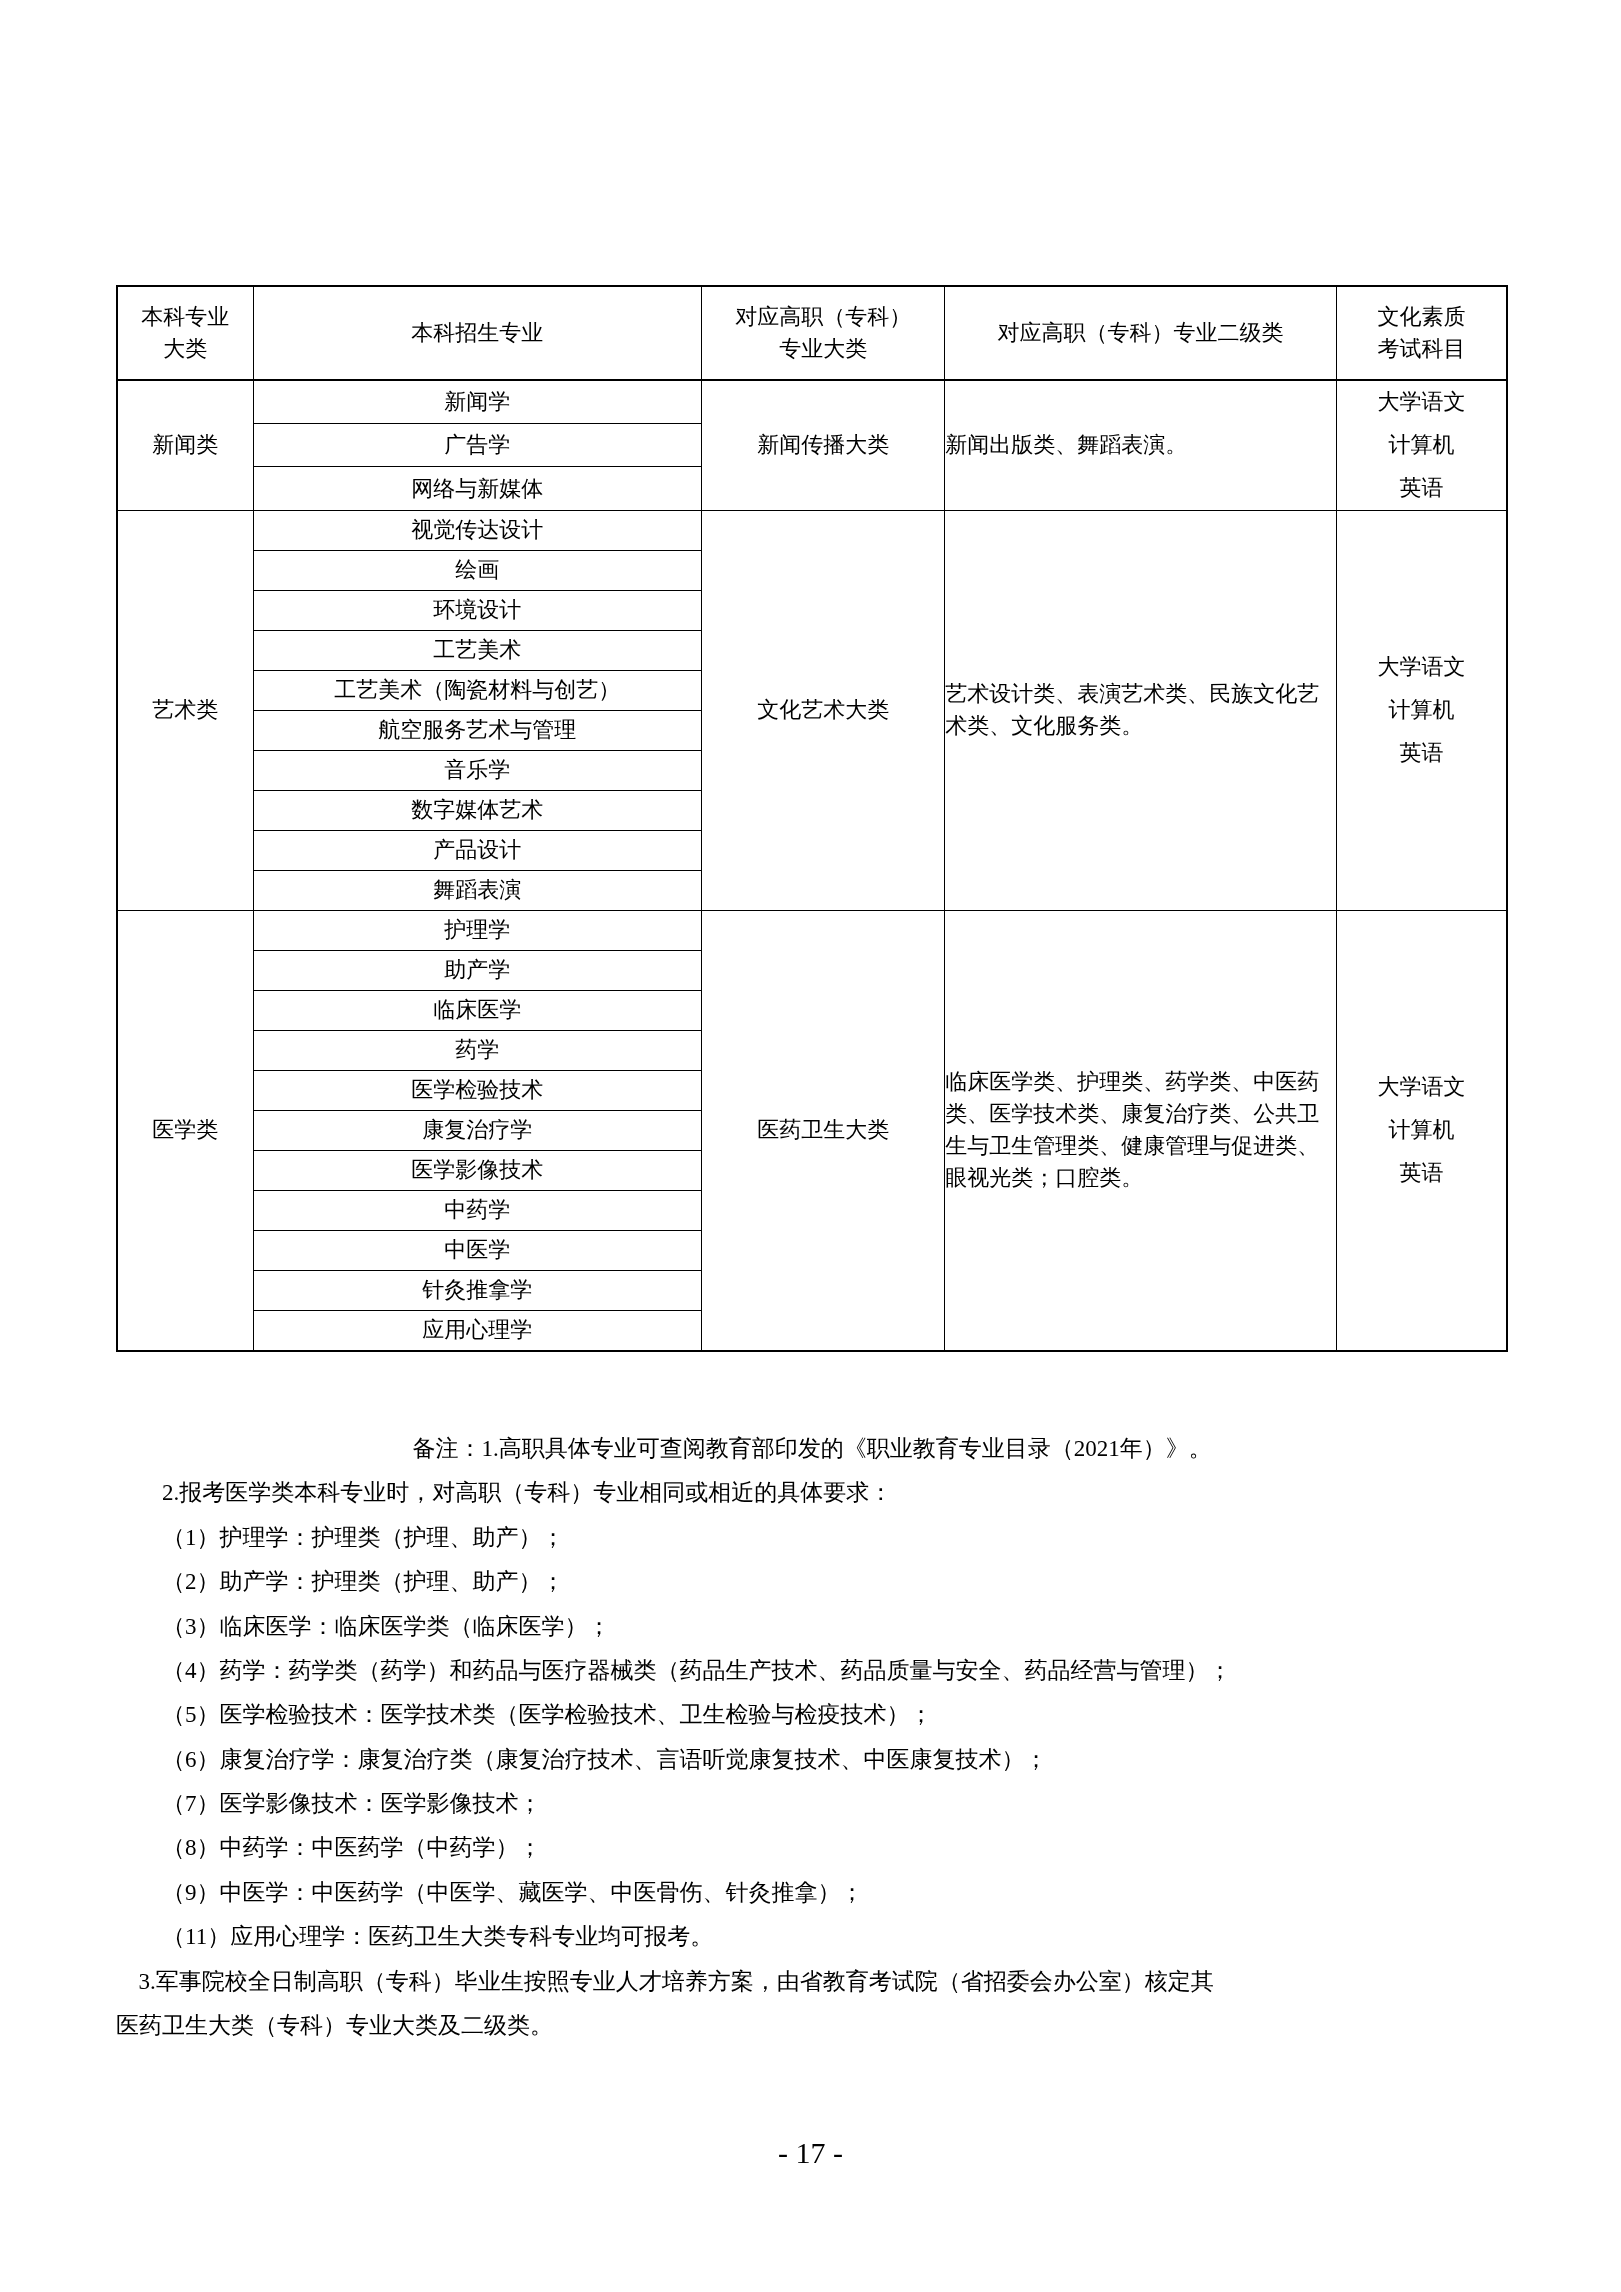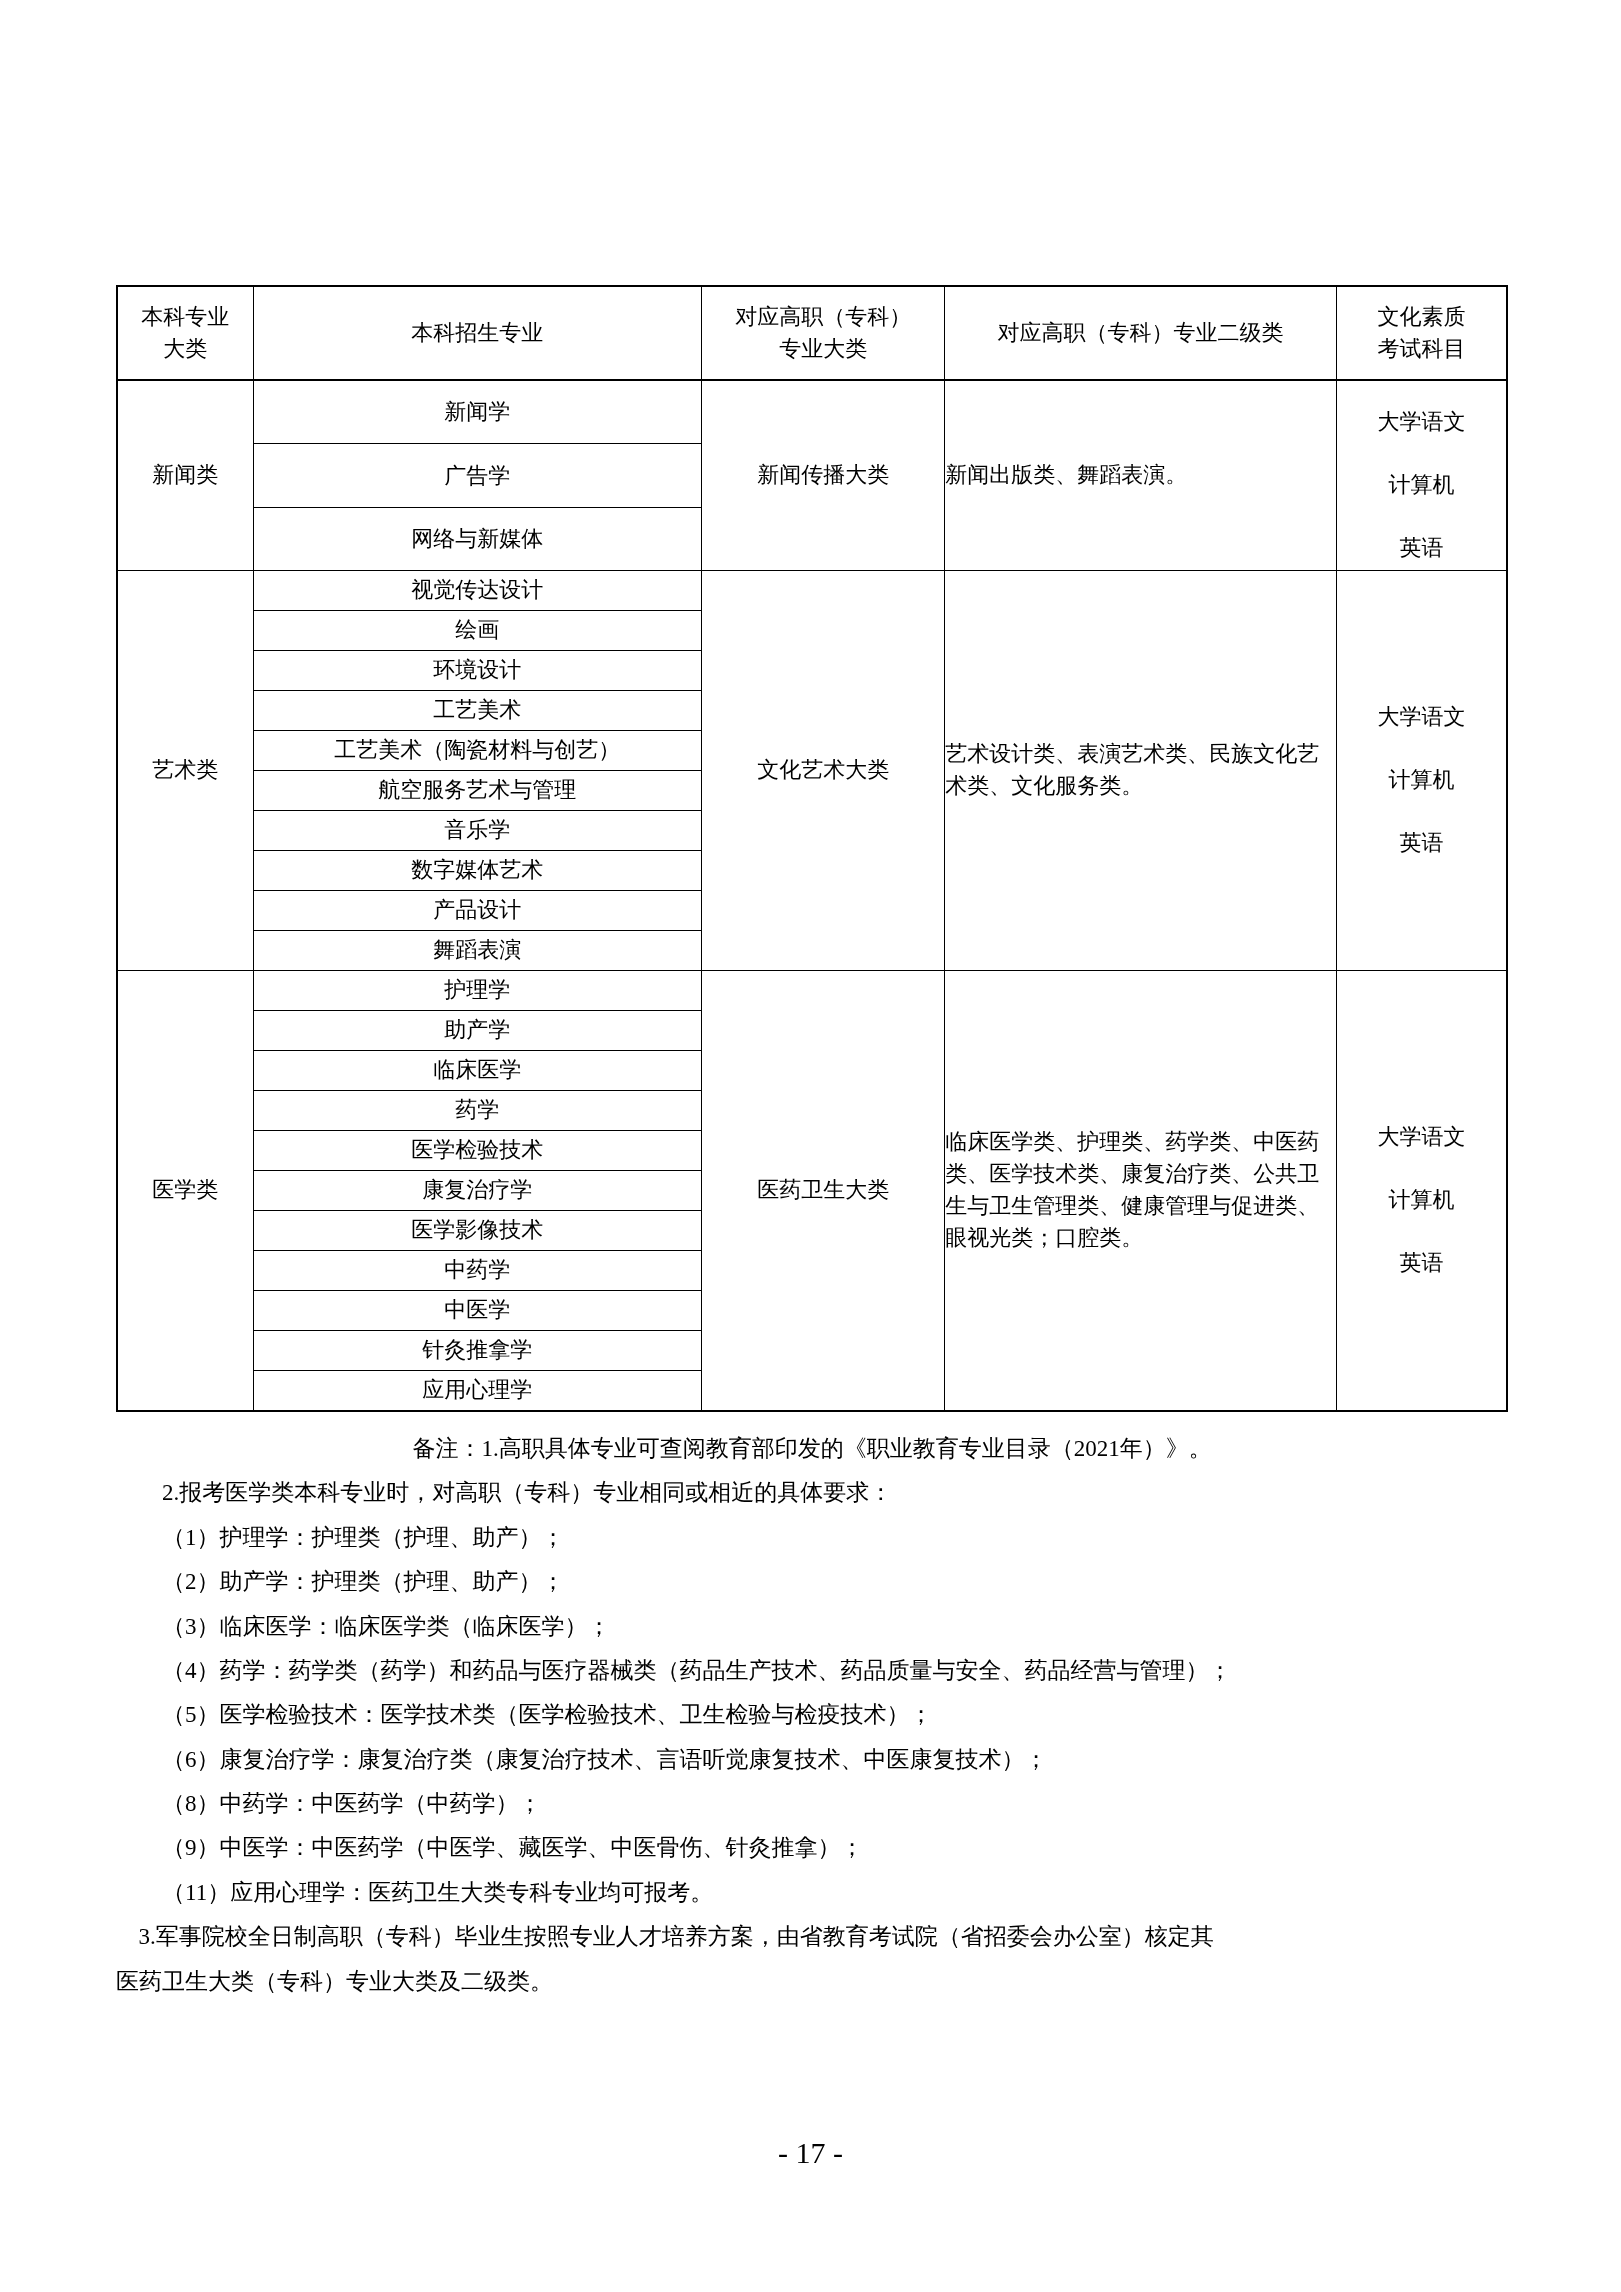--- a/index.html
+++ b/index.html
@@ -77,21 +77,21 @@
   }
   td.second {
     text-align: left;
     padding: 9.8px 13.7px;
     line-height: 1.95;
   }
   td.subject {
     text-align: center;
     padding: 0 3.9px;
   }
-  td.subject .sl { display: block; line-height: 1.95; margin-top: 20px; }
+  td.subject .sl { display: block; line-height: 1.95; }
 
   
   .notes {
     position: absolute;
     left: 116px;
     top: 1423px;
     width: 1392px;
     font-size: 23px;
     line-height: 1.93;
   }
@@ -254,20 +254,21 @@
   <div class="notes">
     <p class="n-ind1">备注：1.高职具体专业可查阅教育部印发的《职业教育专业目录（2021年）》。</p>
     <p class="n-ind2">2.报考医学类本科专业时，对高职（专科）专业相同或相近的具体要求：</p>
     <div>
         <p class="n-ind2">（1）护理学：护理类（护理、助产）；</p>
         <p class="n-ind2">（2）助产学：护理类（护理、助产）；</p>
         <p class="n-ind2">（3）临床医学：临床医学类（临床医学）；</p>
         <p class="n-ind2">（4）药学：药学类（药学）和药品与医疗器械类（药品生产技术、药品质量与安全、药品经营与管理）；</p>
         <p class="n-ind2">（5）医学检验技术：医学技术类（医学检验技术、卫生检验与检疫技术）；</p>
         <p class="n-ind2">（6）康复治疗学：康复治疗类（康复治疗技术、言语听觉康复技术、中医康复技术）；</p>
+        <p class="n-ind2">（7）医学影像技术：医学影像技术；</p>
         <p class="n-ind2">（8）中药学：中医药学（中药学）；</p>
         <p class="n-ind2">（9）中医学：中医药学（中医学、藏医学、中医骨伤、针灸推拿）；</p>
         <p class="n-ind2">（11）应用心理学：医药卫生大类专科专业均可报考。</p>
       </div>
     <p class="n-ind3">3.军事院校全日制高职（专科）毕业生按照专业人才培养方案，由省教育考试院（省招委会办公室）核定其</p>
     <p class="n-wrap2">医药卫生大类（专科）专业大类及二级类。</p>
   </div>
 
   <div class="pagenum">- 17 -</div>
 

